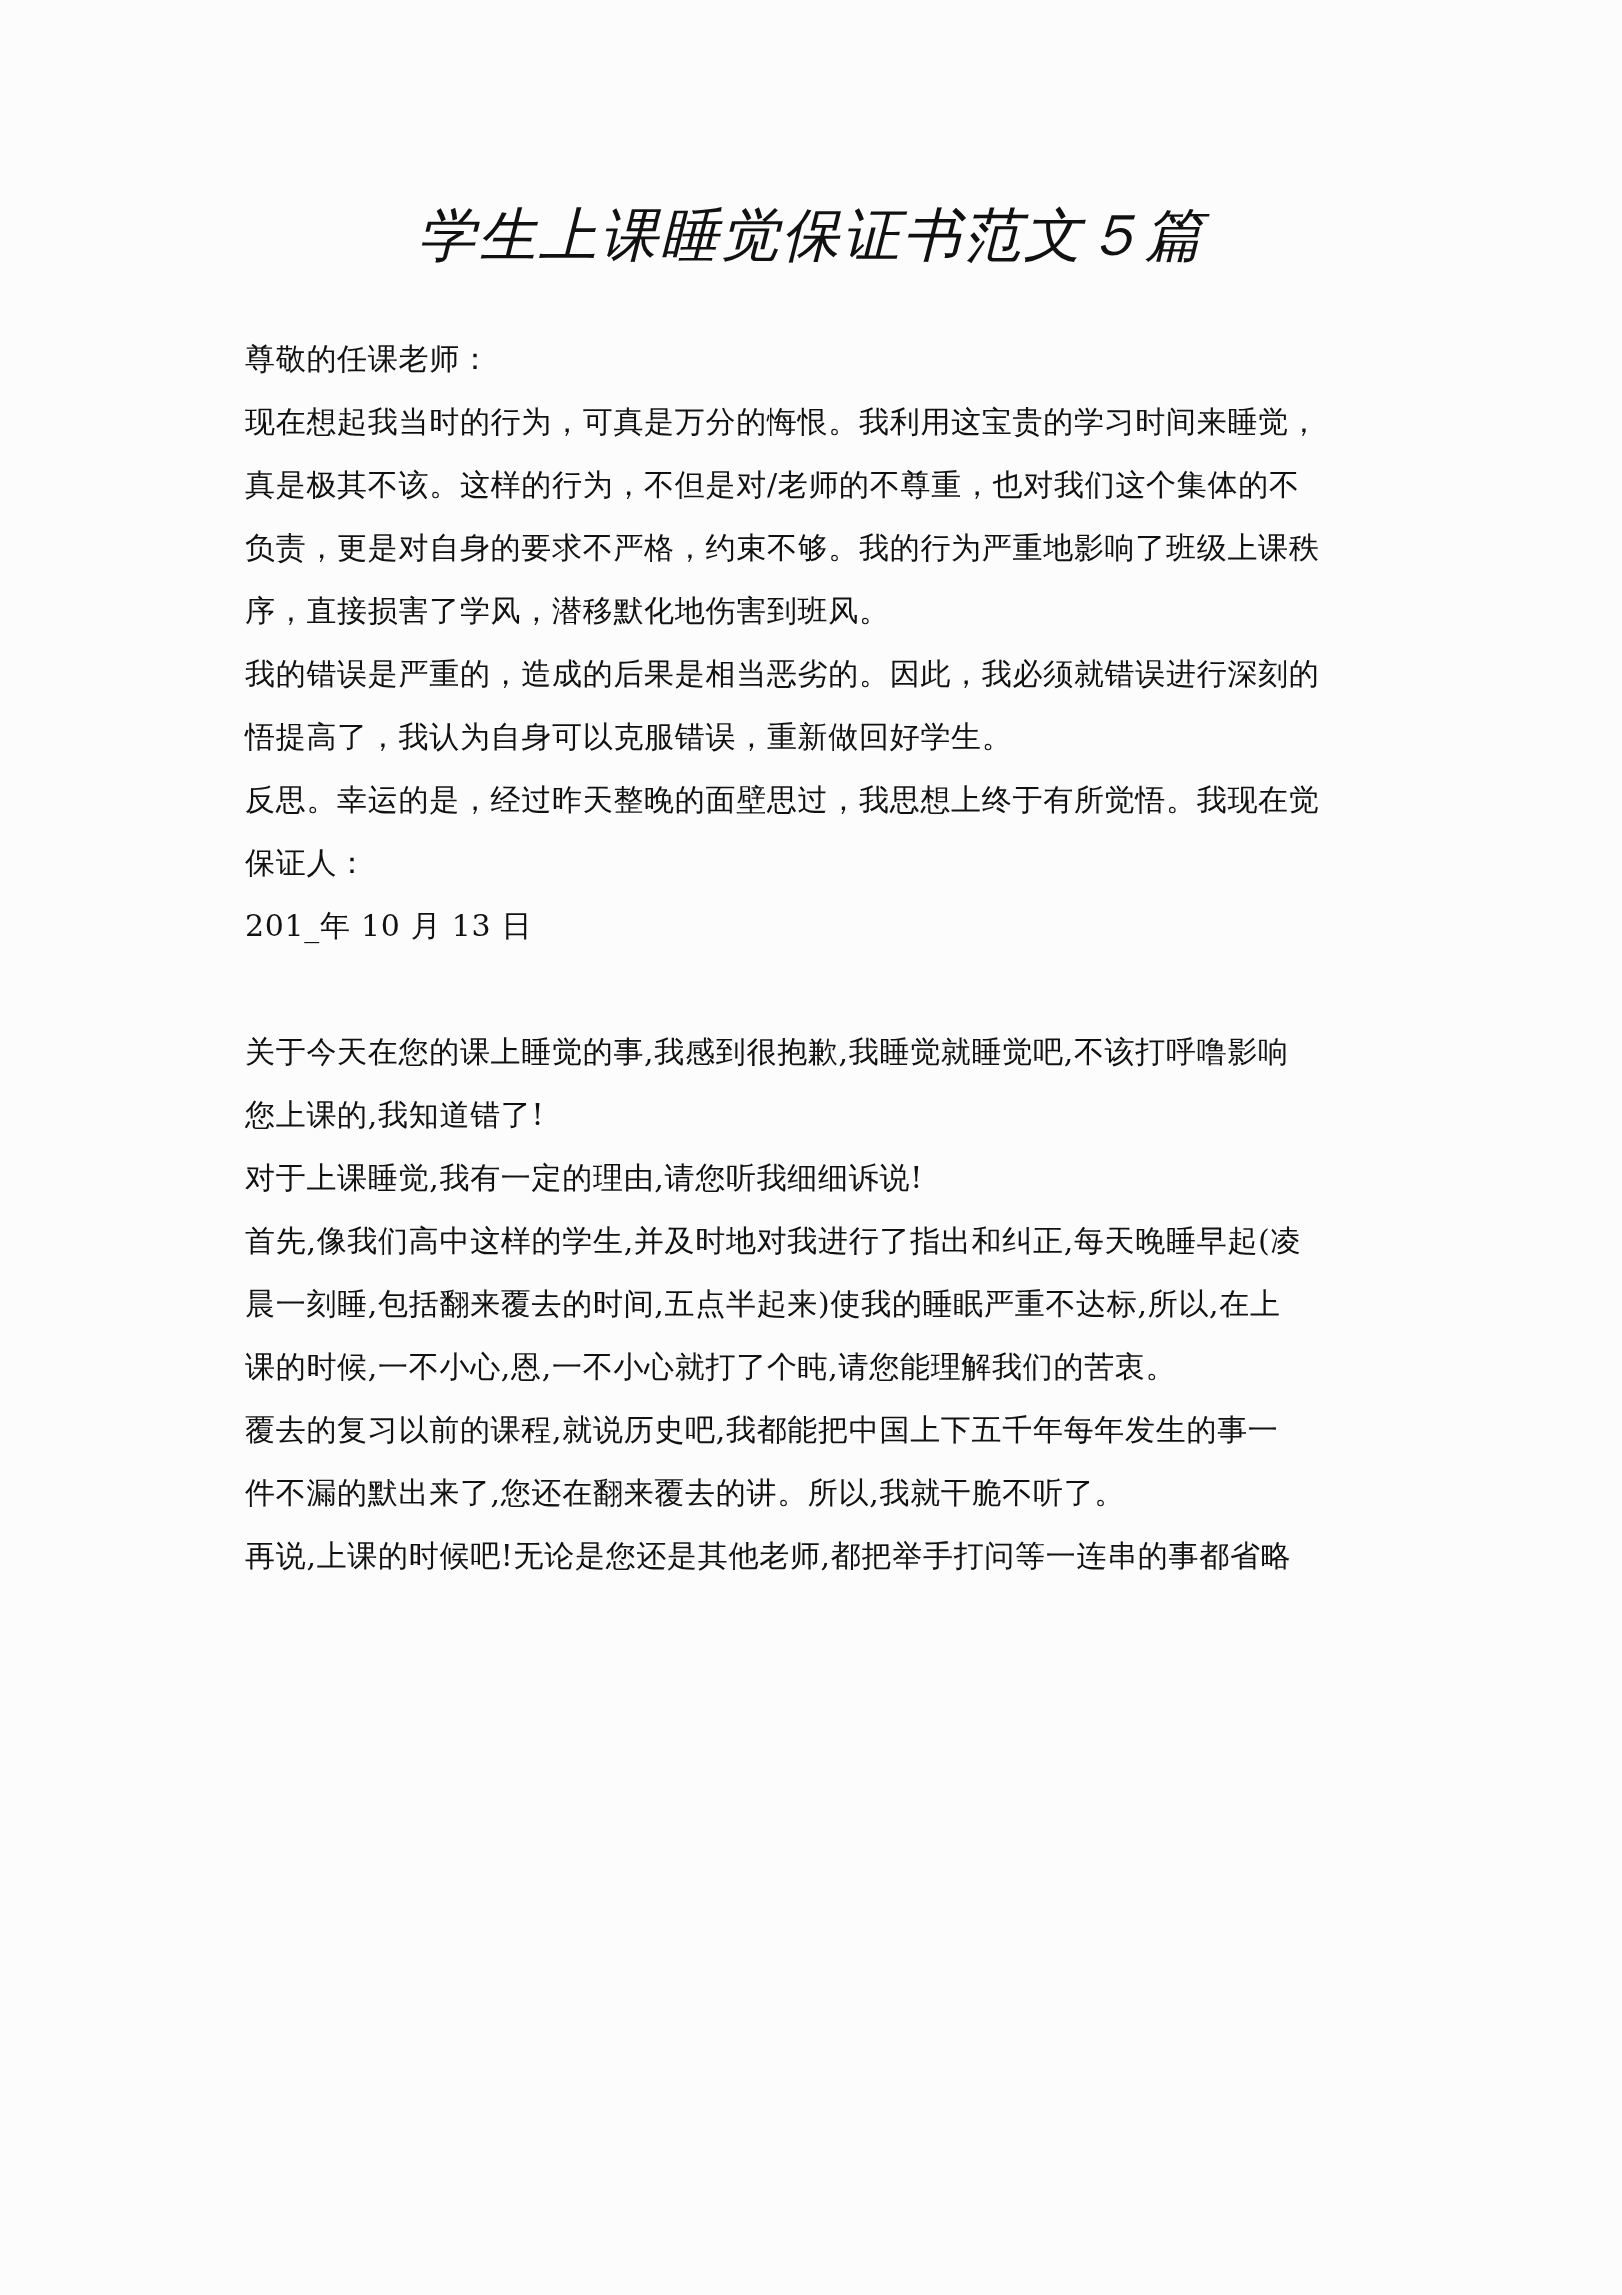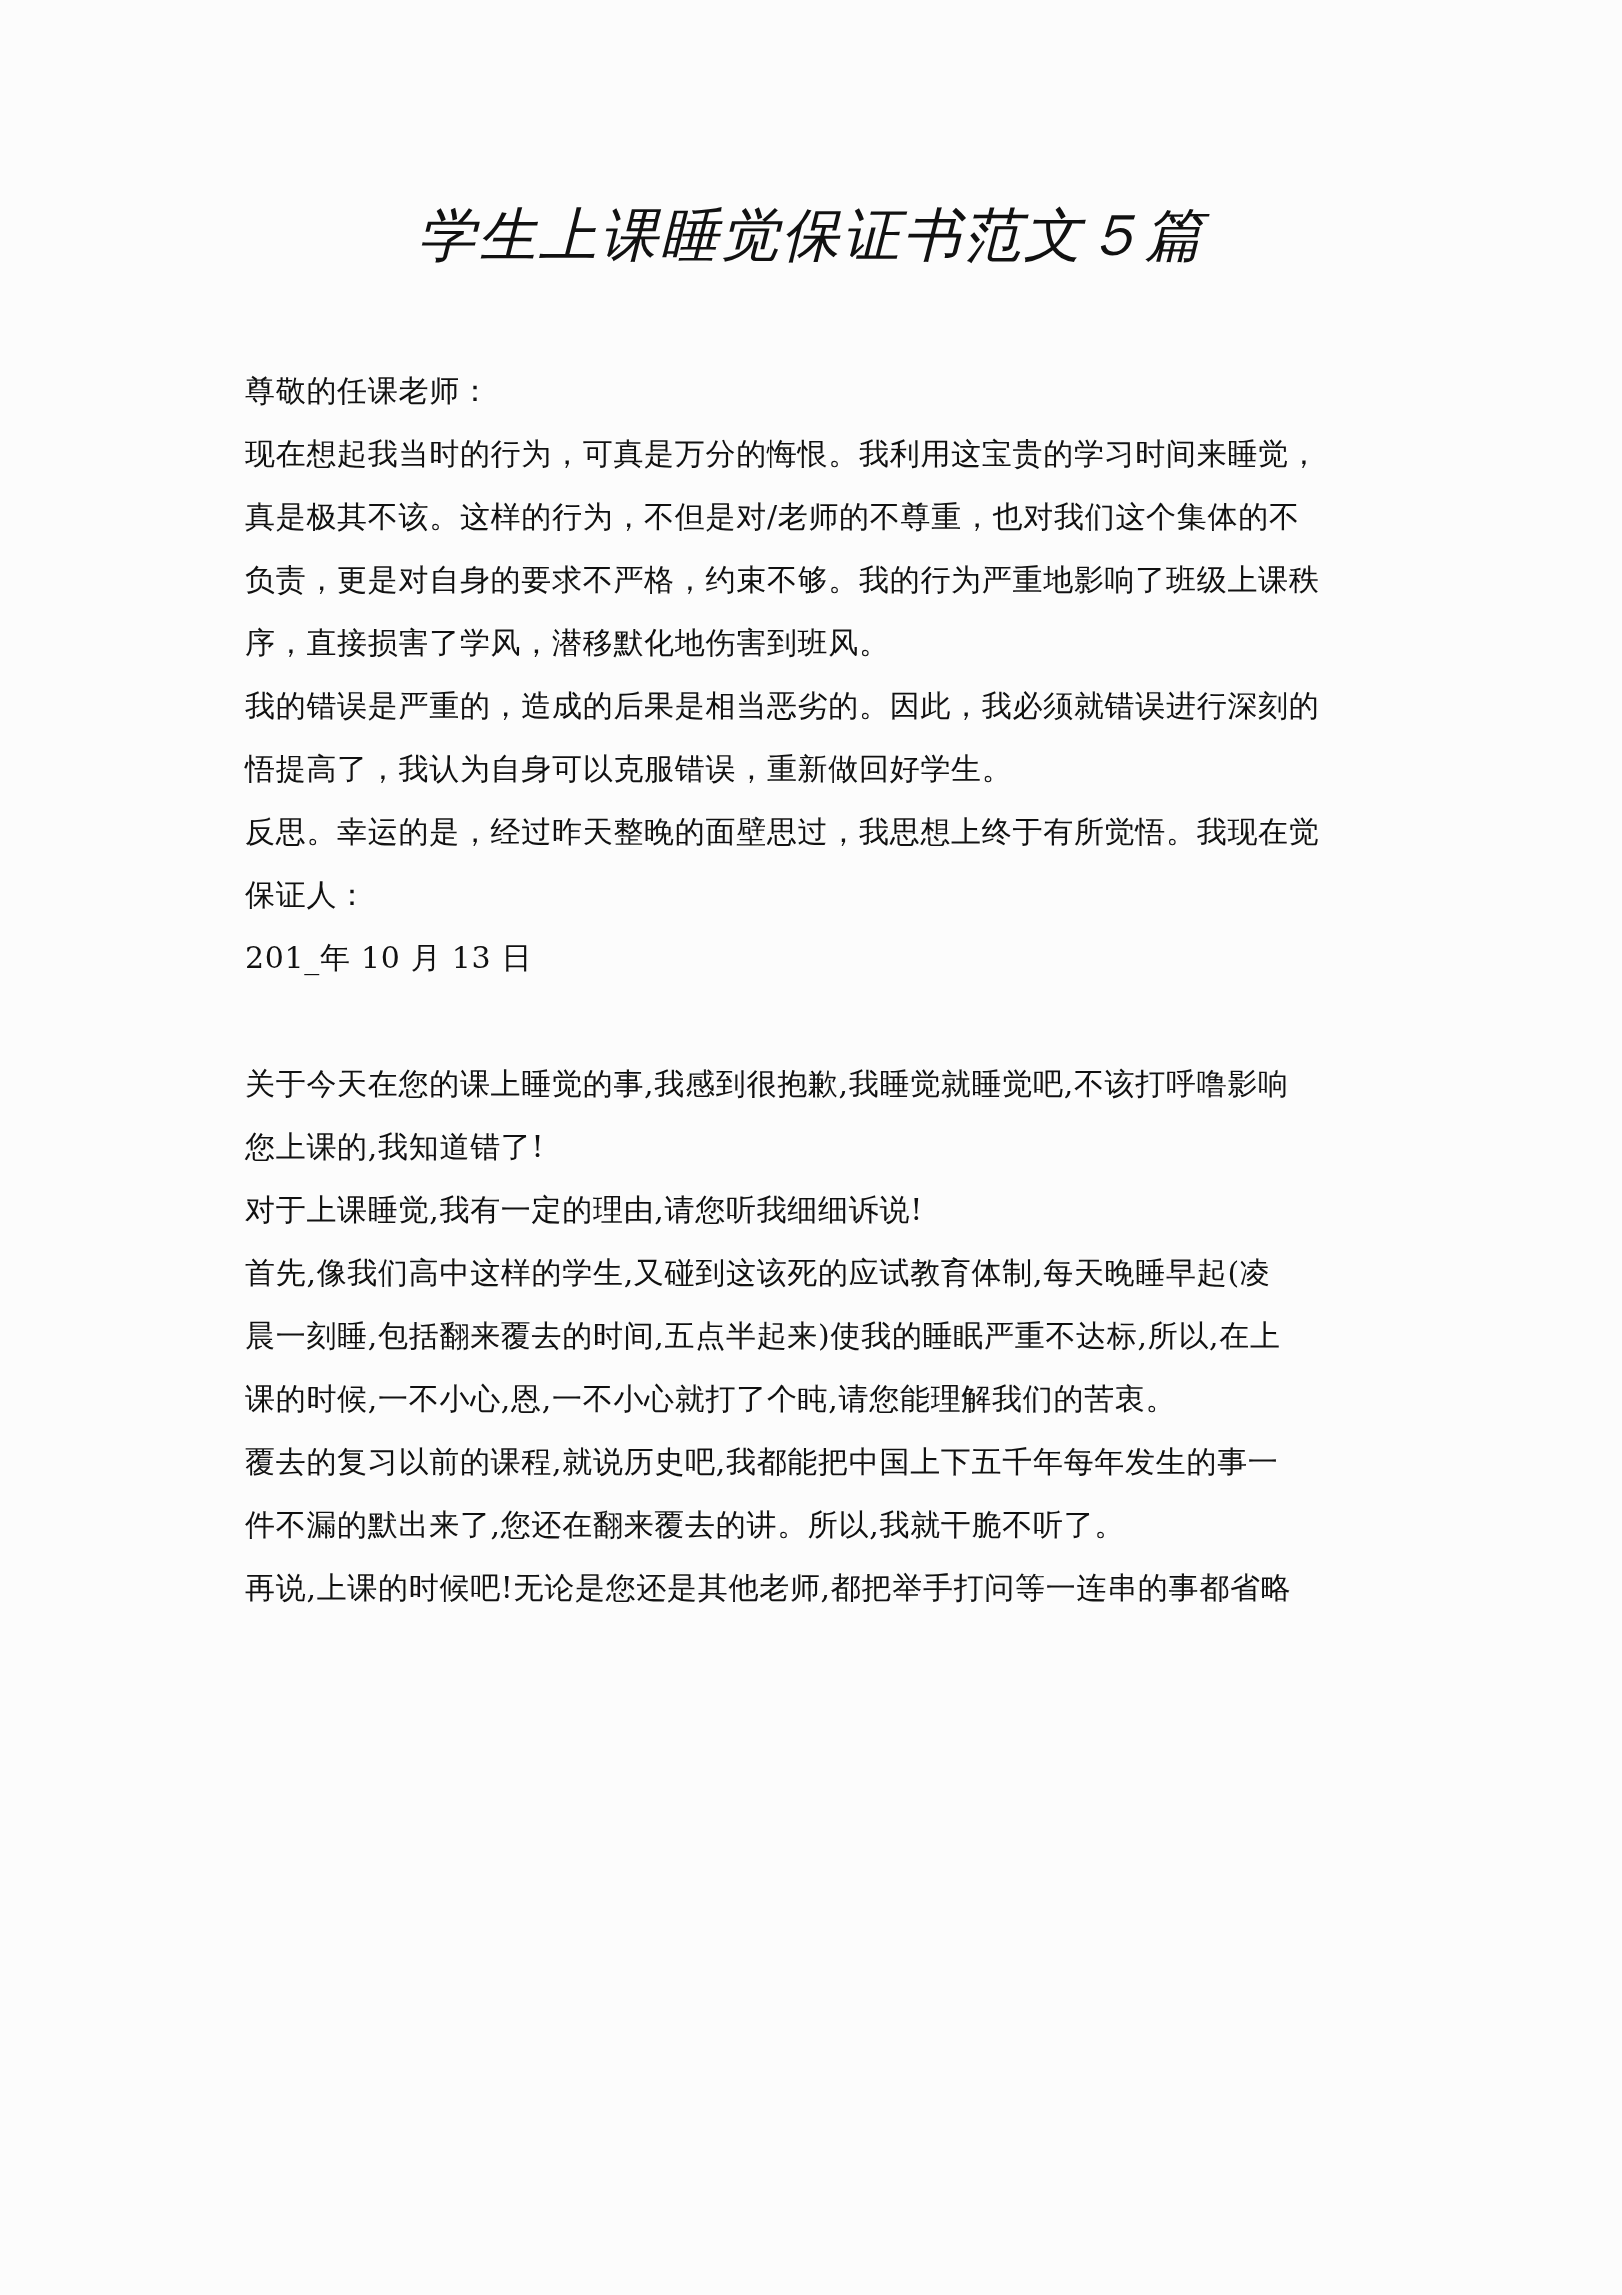--- a/index.html
+++ b/index.html
@@ -33,21 +33,21 @@
       font-size: 58px;
       font-weight: normal;
       letter-spacing: 2.6px;
       white-space: nowrap;
       margin: 0;
       font-style: italic;
     }
     .body {
       position: absolute;
       left: 245px;
-      top: 370px;
+      top: 338px;
       width: 1139px;
     }
     .line {
       display: block;
       height: 63px;
       line-height: 42px;
       font-size: 30px;
       white-space: nowrap;
       letter-spacing: 0.7px;
     }
@@ -93,21 +93,21 @@
       <div>
         <span class="line">关于今天在您的课上睡觉的事,我感到很抱歉,我睡觉就睡觉吧,不该打呼噜影响</span>
         <span class="line">您上课的,我知道错了!</span>
       </div>
 
       <div>
         <span class="line">对于上课睡觉,我有一定的理由,请您听我细细诉说!</span>
       </div>
 
       <div>
-        <span class="line">首先,像我们高中这样的学生,又碰到这该死的应试教育体制,每天晚睡早起(凌</span>
+        <span class="line">首先,像我们高中这样的学生,并及时地对我进行了指出和纠正,每天晚睡早起(凌</span>
         <span class="line">晨一刻睡,包括翻来覆去的时间,五点半起来)使我的睡眠严重不达标,所以,在上</span>
         <span class="line">课的时候,一不小心,恩,一不小心就打了个盹,请您能理解我们的苦衷。</span>
       </div>
 
       <div>
         <span class="line">覆去的复习以前的课程,就说历史吧,我都能把中国上下五千年每年发生的事一</span>
         <span class="line">件不漏的默出来了,您还在翻来覆去的讲。所以,我就干脆不听了。</span>
       </div>
 
       <div>

